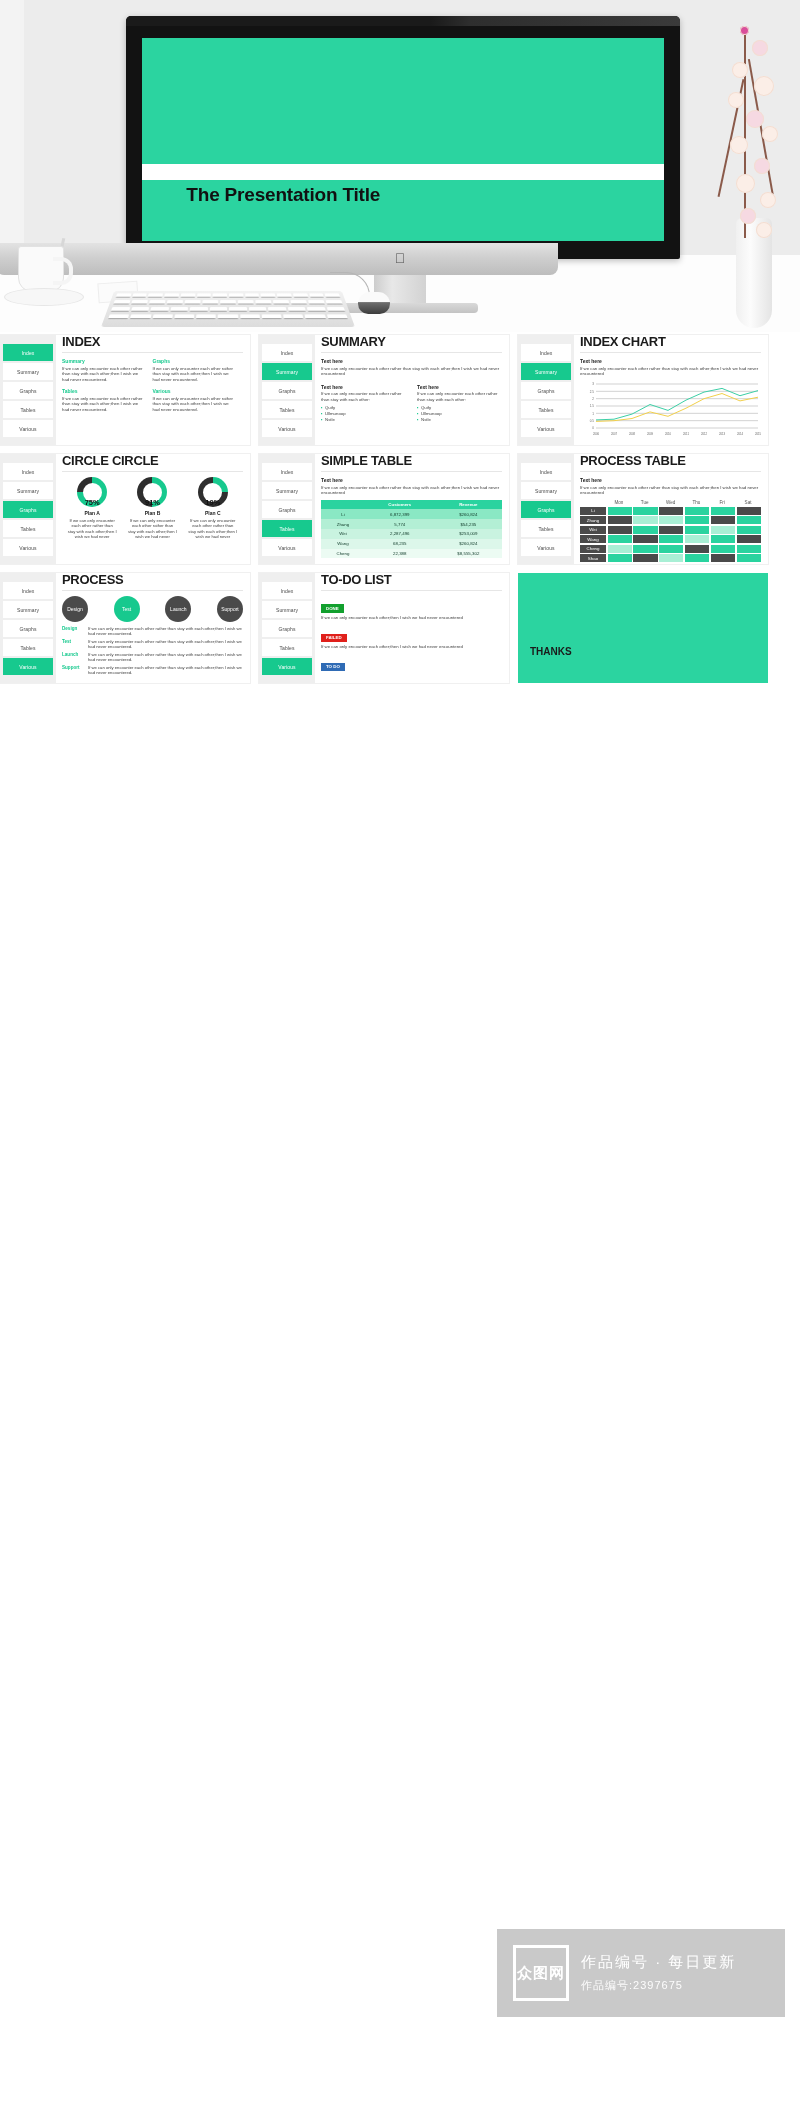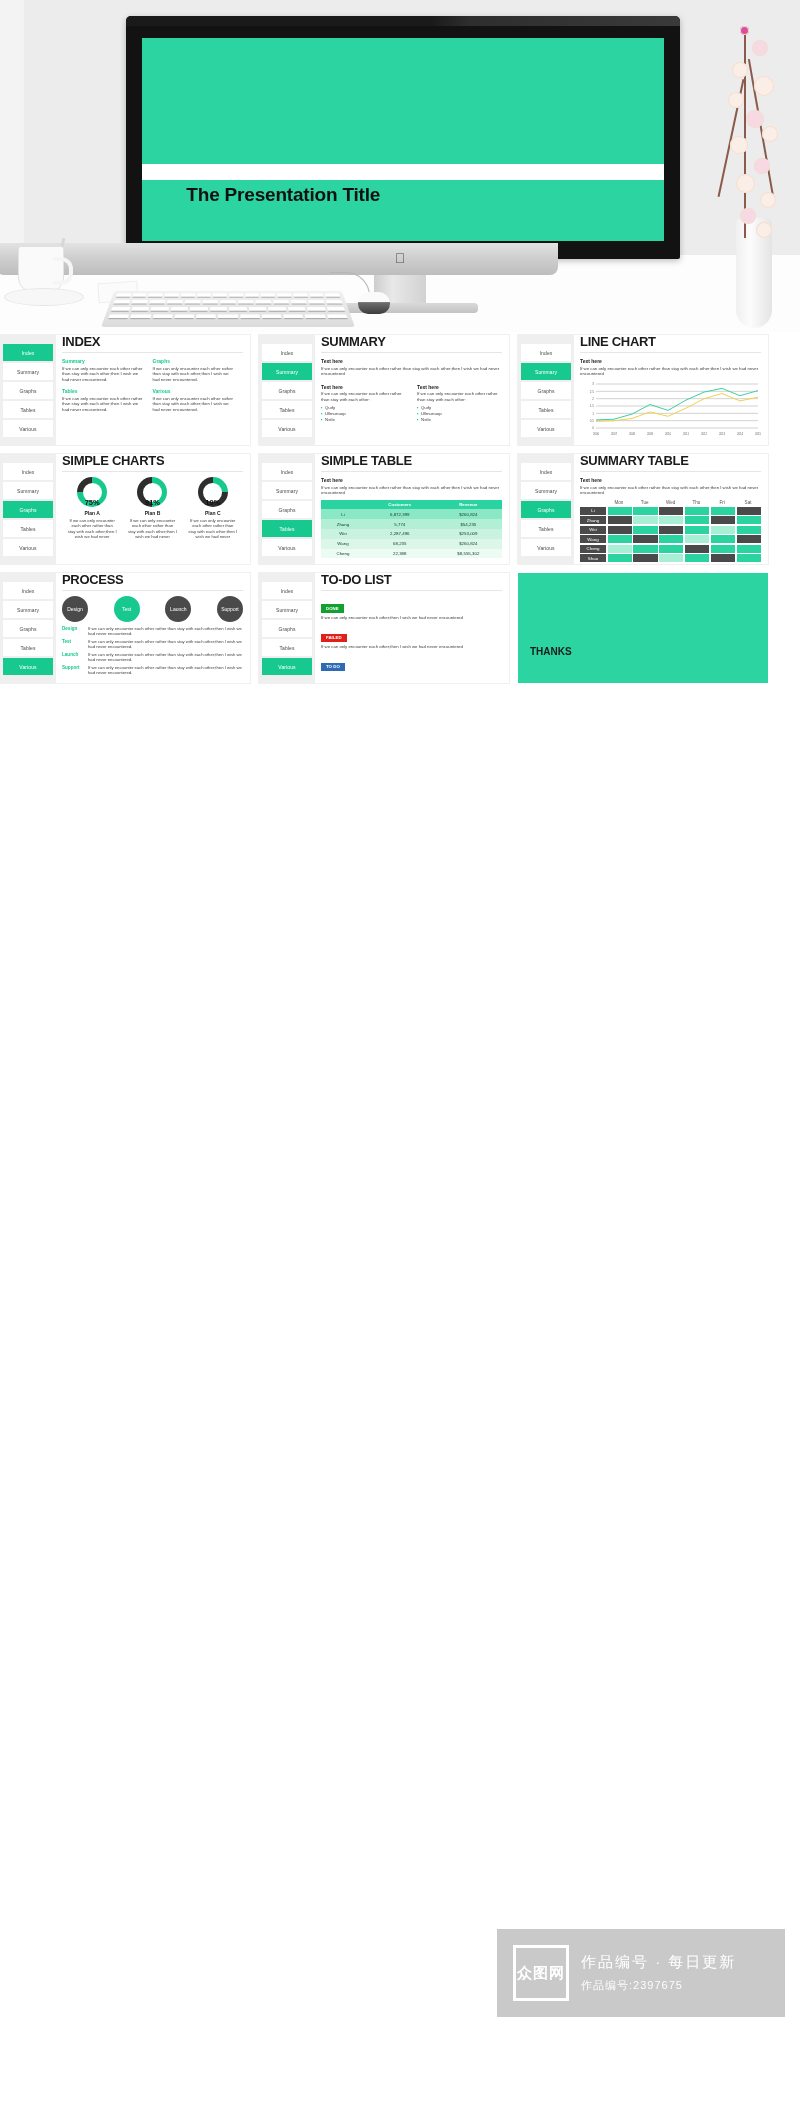--- a/index.html
+++ b/index.html
@@ -382,21 +382,21 @@
             <span>Graphs</span>
           </div>
         <div class="nav-item white">
             <span>Tables</span>
           </div>
         <div class="nav-item white">
             <span>Various</span>
           </div>
       </div>
       <div class="sbody">
-        <div class="stitle">LINE CHART</div>
+        <div class="stitle">INDEX CHART</div>
         <div class="srule"></div>
         <div class="lbl dark">Text here</div>
         <div class="ptxt">If we can only encounter each other rather than stay with each other;then I wish we had never encountered</div>
         <div class="chart">
           <svg id="linechart" width="182" height="56" viewBox="0 0 182 56">
               <line x1="16" x2="178" y1="47" y2="47" stroke="#9b9b9b" stroke-width=".45"></line>
               <text x="14" y="48.3" text-anchor="end" font-size="3" fill="#6a6a6a">0</text>
               <line x1="16" x2="178" y1="39.666666666666664" y2="39.666666666666664" stroke="#9b9b9b" stroke-width=".45"></line>
               <text x="14" y="40.96666666666666" text-anchor="end" font-size="3" fill="#6a6a6a">0.5</text>
               <line x1="16" x2="178" y1="32.333333333333336" y2="32.333333333333336" stroke="#9b9b9b" stroke-width=".45"></line>
@@ -441,21 +441,21 @@
             <span>Graphs</span>
           </div>
         <div class="nav-item white">
             <span>Tables</span>
           </div>
         <div class="nav-item white">
             <span>Various</span>
           </div>
       </div>
       <div class="sbody">
-        <div class="stitle">SIMPLE CHARTS</div>
+        <div class="stitle">CIRCLE CIRCLE</div>
         <div class="srule"></div>
         <div class="donuts">
           <div class="donut">
             <div class="ring" id="ring0" style="background: conic-gradient(rgb(23, 201, 142) 0%, rgb(23, 201, 142) 75%, rgb(46, 46, 46) 75%, rgb(46, 46, 46) 100%);">
                 <span>75%</span>
               </div>
             <div class="dname">Plan A</div>
             <div class="dtxt">If we can only encounter each other rather than stay with each other;then I wish we had never</div>
           </div>
           <div class="donut">
@@ -548,21 +548,21 @@
             <span>Graphs</span>
           </div>
         <div class="nav-item white">
             <span>Tables</span>
           </div>
         <div class="nav-item white">
             <span>Various</span>
           </div>
       </div>
       <div class="sbody">
-        <div class="stitle">SUMMARY TABLE</div>
+        <div class="stitle">PROCESS TABLE</div>
         <div class="srule"></div>
         <div class="lbl dark">Text here</div>
         <div class="ptxt">If we can only encounter each other rather than stay with each other;then I wish we had never encountered</div>
         <div class="plan">
           <div class="plan-head">
             <span>Mon</span>
             <span>Tue</span>
             <span>Wed</span>
             <span>Thu</span>
             <span>Fri</span>

